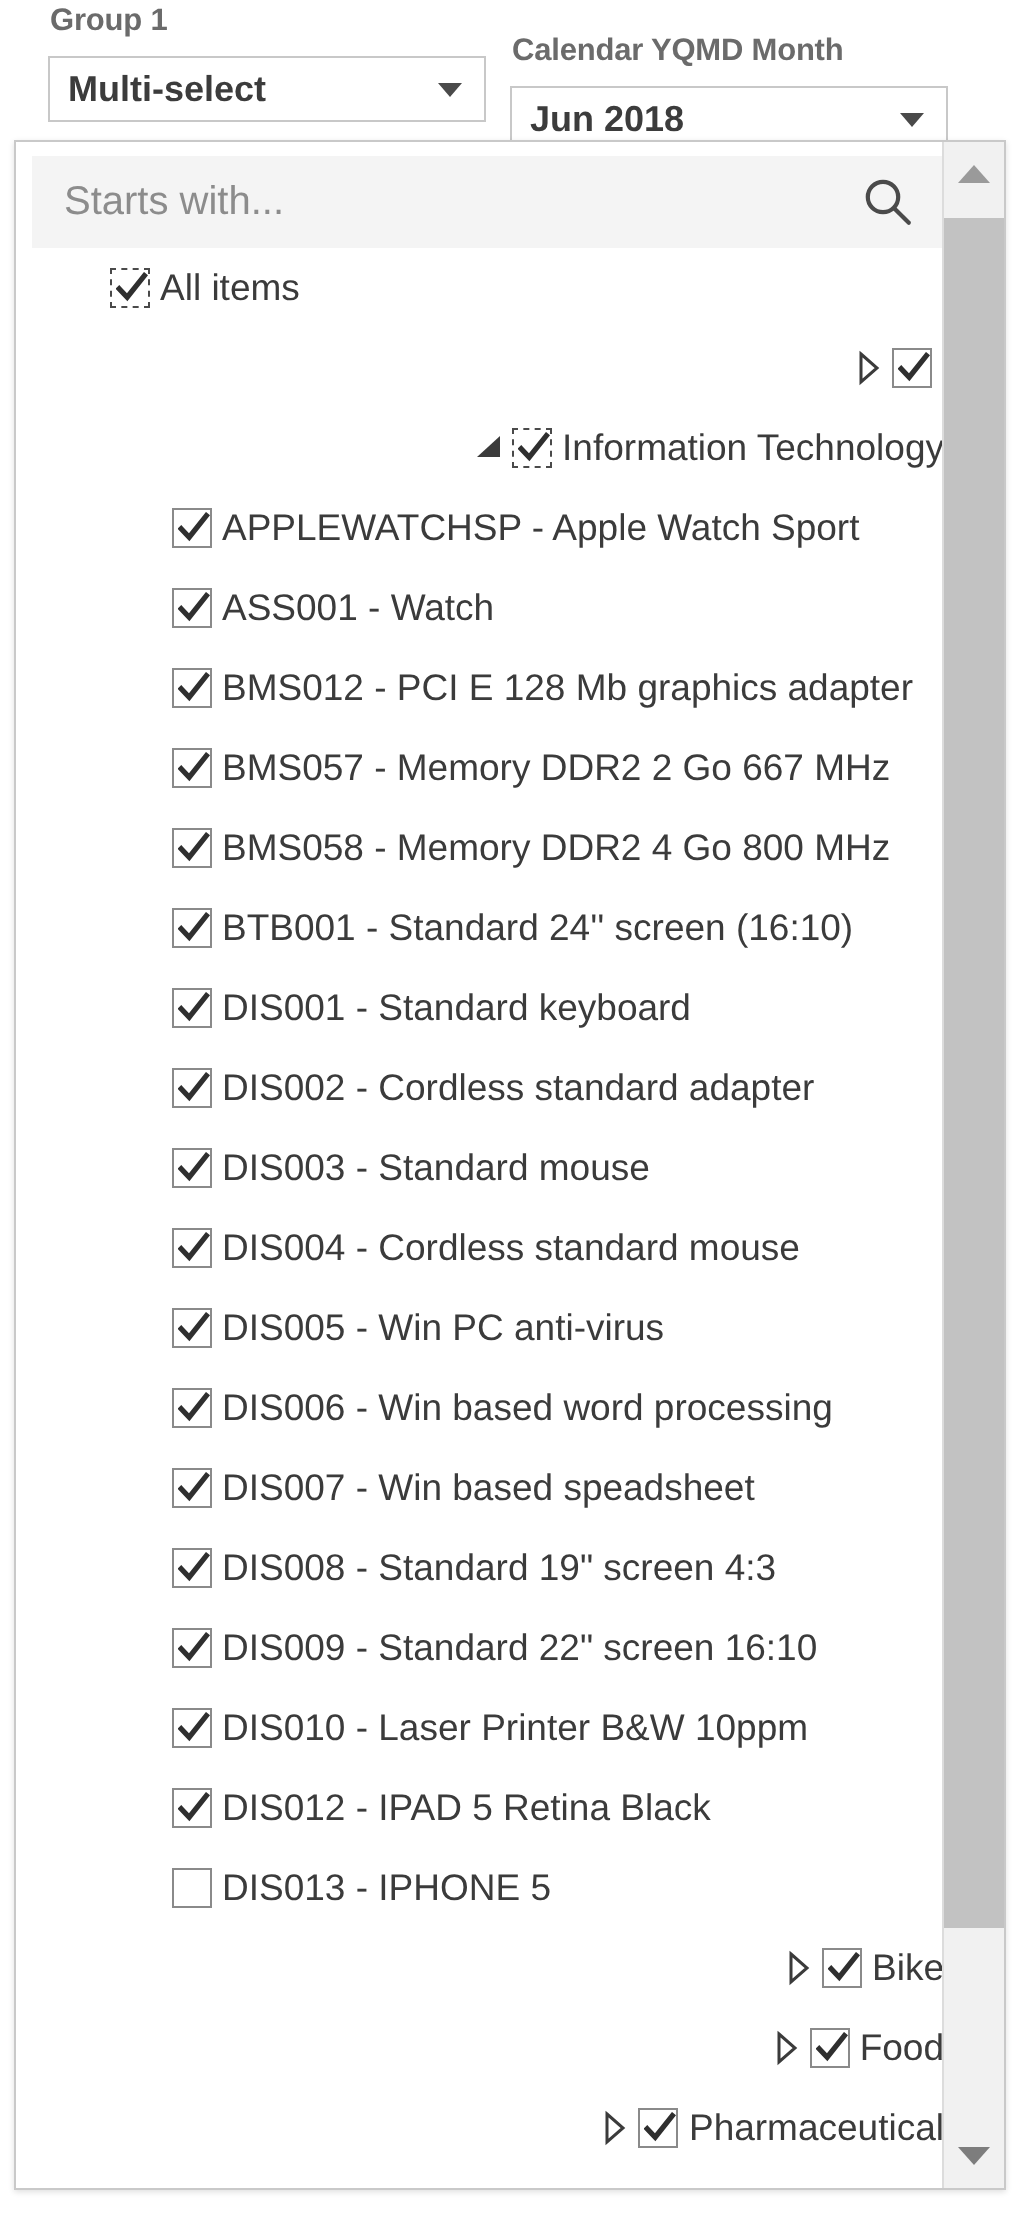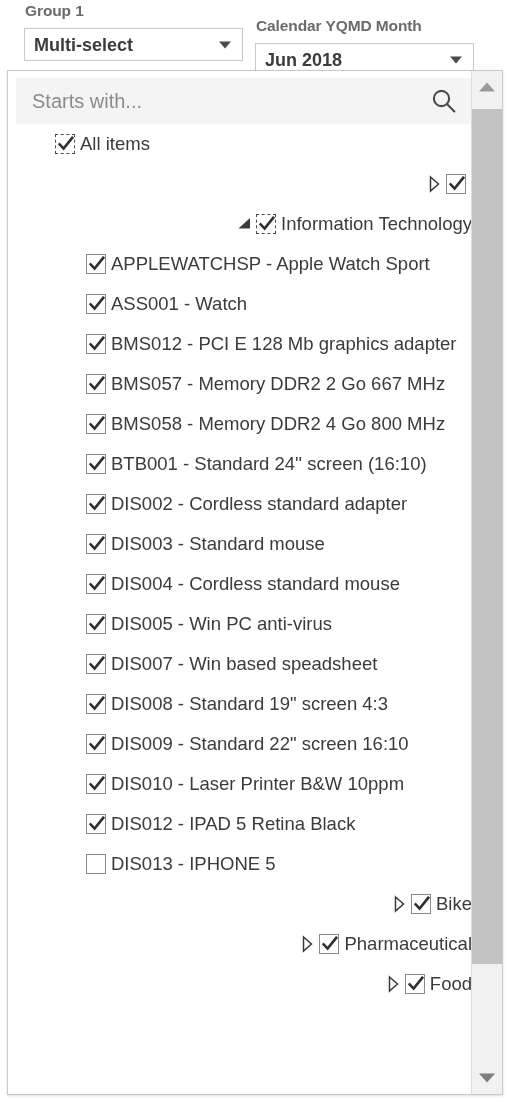--- a/index.html
+++ b/index.html
@@ -339,20 +339,28 @@
           </svg>
         </span>
         <span class="tree-label">BTB001 - Standard 24'' screen (16:10)</span>
       </div>
       <div class="tree-row child-lvl">
         <span class="cbox">
           <svg class="tick" width="16" height="17" viewBox="0 0 16 17">
             <path d="M1.6 8.4 L5.6 12.6 L14.2 1.8" fill="none" stroke="#2f2f2f" stroke-width="2.6" stroke-linecap="square"></path>
           </svg>
         </span>
+        <span class="tree-label">DIS001 - Standard keyboard</span>
+      </div>
+      <div class="tree-row child-lvl">
+        <span class="cbox">
+          <svg class="tick" width="16" height="17" viewBox="0 0 16 17">
+            <path d="M1.6 8.4 L5.6 12.6 L14.2 1.8" fill="none" stroke="#2f2f2f" stroke-width="2.6" stroke-linecap="square"></path>
+          </svg>
+        </span>
         <span class="tree-label">DIS002 - Cordless standard adapter</span>
       </div>
       <div class="tree-row child-lvl">
         <span class="cbox">
           <svg class="tick" width="16" height="17" viewBox="0 0 16 17">
             <path d="M1.6 8.4 L5.6 12.6 L14.2 1.8" fill="none" stroke="#2f2f2f" stroke-width="2.6" stroke-linecap="square"></path>
           </svg>
         </span>
         <span class="tree-label">DIS003 - Standard mouse</span>
       </div>
@@ -364,20 +372,28 @@
         </span>
         <span class="tree-label">DIS004 - Cordless standard mouse</span>
       </div>
       <div class="tree-row child-lvl">
         <span class="cbox">
           <svg class="tick" width="16" height="17" viewBox="0 0 16 17">
             <path d="M1.6 8.4 L5.6 12.6 L14.2 1.8" fill="none" stroke="#2f2f2f" stroke-width="2.6" stroke-linecap="square"></path>
           </svg>
         </span>
         <span class="tree-label">DIS005 - Win PC anti-virus</span>
+      </div>
+      <div class="tree-row child-lvl">
+        <span class="cbox">
+          <svg class="tick" width="16" height="17" viewBox="0 0 16 17">
+            <path d="M1.6 8.4 L5.6 12.6 L14.2 1.8" fill="none" stroke="#2f2f2f" stroke-width="2.6" stroke-linecap="square"></path>
+          </svg>
+        </span>
+        <span class="tree-label">DIS006 - Win based word processing</span>
       </div>
       <div class="tree-row child-lvl">
         <span class="cbox">
           <svg class="tick" width="16" height="17" viewBox="0 0 16 17">
             <path d="M1.6 8.4 L5.6 12.6 L14.2 1.8" fill="none" stroke="#2f2f2f" stroke-width="2.6" stroke-linecap="square"></path>
           </svg>
         </span>
         <span class="tree-label">DIS007 - Win based speadsheet</span>
       </div>
       <div class="tree-row child-lvl">
@@ -433,34 +449,34 @@
         <span class="twisty collapsed">
           <svg width="15" height="18" viewBox="0 0 15 18">
             <path d="M3.5 2 L11.5 9 L3.5 16 Z" fill="none" stroke="#3b3b3b" stroke-width="1.5" stroke-linejoin="miter"></path>
           </svg>
         </span>
         <span class="cbox">
           <svg class="tick" width="16" height="17" viewBox="0 0 16 17">
             <path d="M1.6 8.4 L5.6 12.6 L14.2 1.8" fill="none" stroke="#2f2f2f" stroke-width="2.6" stroke-linecap="square"></path>
           </svg>
         </span>
-        <span class="tree-label">Pharmaceutical</span>
+        <span class="tree-label">Food</span>
       </div>
       <div class="tree-row top-lvl">
         <span class="twisty collapsed">
           <svg width="15" height="18" viewBox="0 0 15 18">
             <path d="M3.5 2 L11.5 9 L3.5 16 Z" fill="none" stroke="#3b3b3b" stroke-width="1.5" stroke-linejoin="miter"></path>
           </svg>
         </span>
         <span class="cbox">
           <svg class="tick" width="16" height="17" viewBox="0 0 16 17">
             <path d="M1.6 8.4 L5.6 12.6 L14.2 1.8" fill="none" stroke="#2f2f2f" stroke-width="2.6" stroke-linecap="square"></path>
           </svg>
         </span>
-        <span class="tree-label">Food</span>
+        <span class="tree-label">Pharmaceutical</span>
       </div>
     </div>
 
   <div class="vscroll">
     <div class="vscroll-btn up">
       <span class="arr"></span>
     </div>
     <div class="vscroll-thumb"></div>
     <div class="vscroll-btn down">
       <span class="arr"></span>

